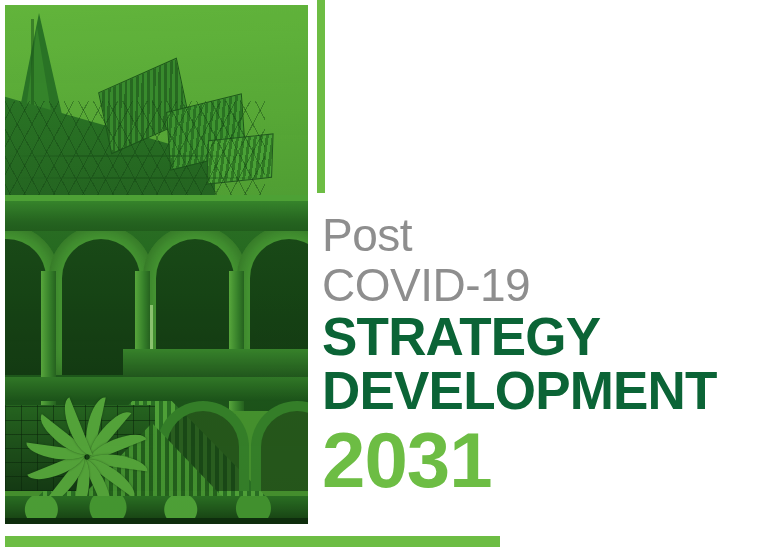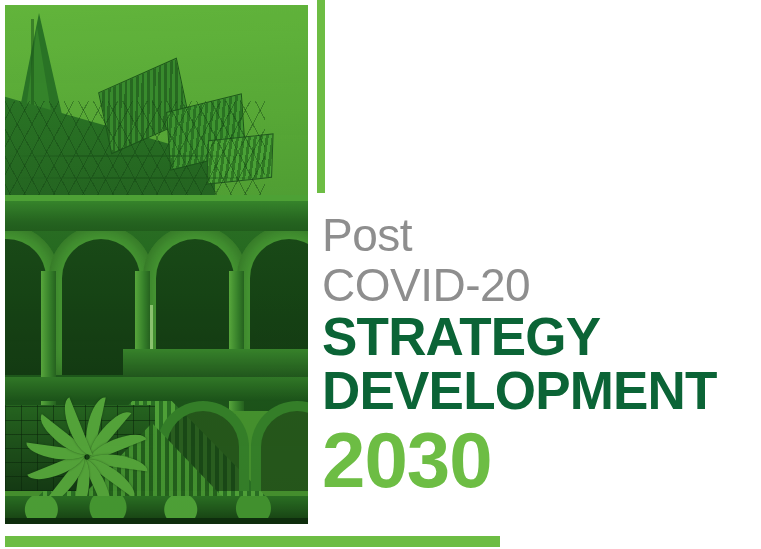--- a/index.html
+++ b/index.html
@@ -323,19 +323,19 @@
 
       <div class="tint"></div>
     </div>
   </div>
 
   <div class="accent-bar-vertical"></div>
   <div class="accent-bar-bottom"></div>
 
   <div class="title-block">
     <span class="t-light">Post</span>
-    <span class="t-light">COVID-20</span>
+    <span class="t-light">COVID-19</span>
     <span class="t-strong">STRATEGY</span>
     <span class="t-strong">DEVELOPMENT</span>
-    <span class="t-year">2030</span>
+    <span class="t-year">2031</span>
   </div>
 
 </div>
 
 </body></html>

